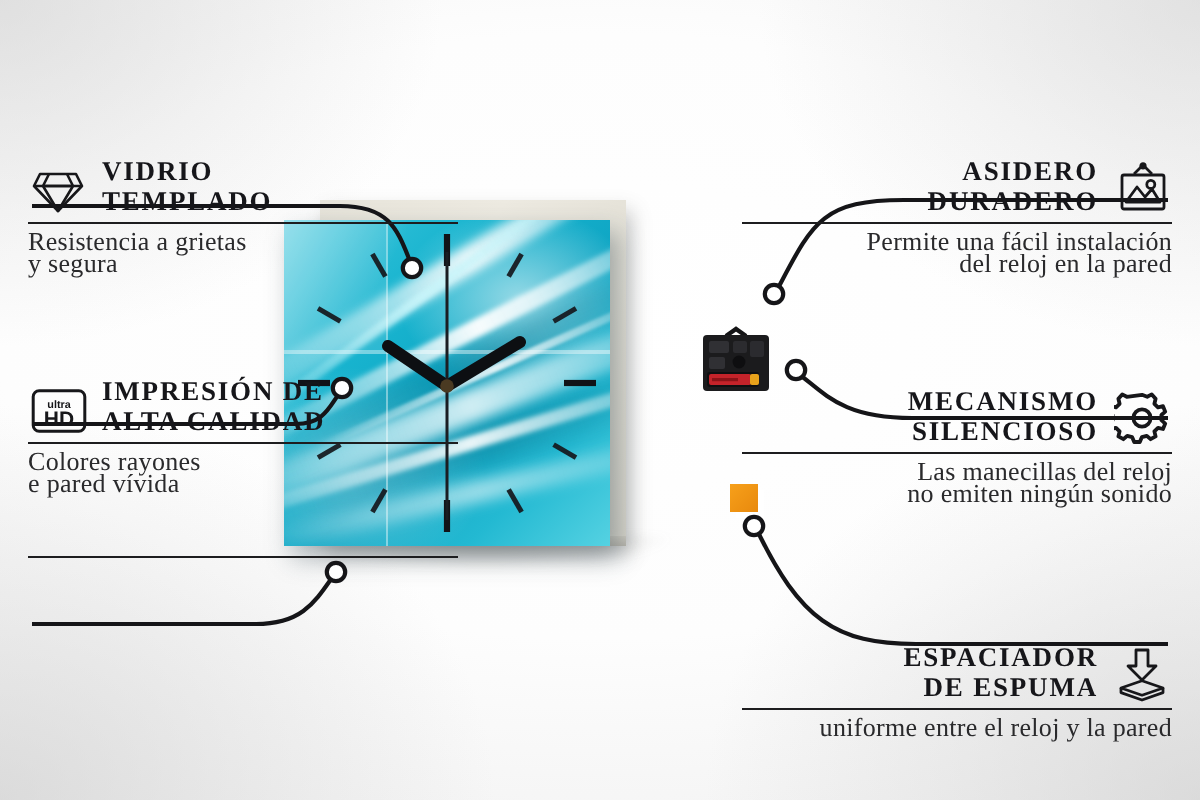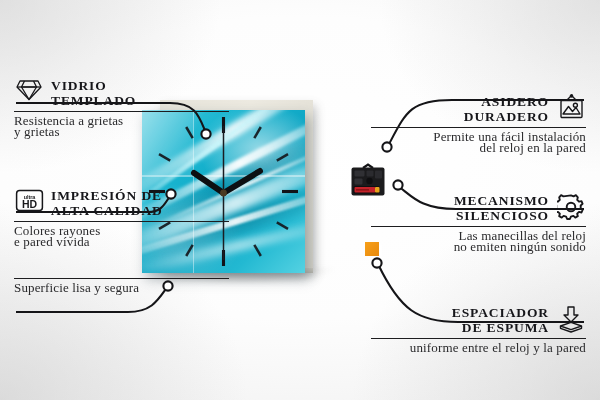--- a/index.html
+++ b/index.html
@@ -35,30 +35,30 @@
   }
   .feat.left .ttl{text-align:left;}
   .feat.right .ttl{text-align:right;}
   .rule{height:0;border-top:1.4px solid #1d1d1f;margin:3px 0 3px 0;}
   .desc{
     font-family:"Liberation Serif",serif;
     font-size:13px;line-height:11.4px;color:#2a2a2c;letter-spacing:.15px;
   }
   .feat.left .desc{text-align:left;}
   .feat.right .desc{text-align:right;font-family:Liberation Serif, serif;}
-  .ico{width:30px;height:30px;flex:0 0 30px;display:flex;align-items:flex-start;justify-content:center;}
+  .ico{width:30px;height:30px;flex:0 0 30px;display:flex;align-items:flex-end;justify-content:center;}
   .ico svg{display:block;}
 
   
   #f-vidrio   {left:14px;  top:50px;}
   #f-impresion{left:14px;  top:160px;}
   #f-bordes   {left:14px;  top:275px;}
-  #f-asidero  {left:371px; top:66px;}
+  #f-asidero  {left:371px; top:50px;}
   #f-mecanismo{left:371px; top:165px;}
-  #f-espaciador{left:371px;top:277px;}
+  #f-espaciador{left:371px;top:293px;}
 
   
   #panel{
     position:absolute;left:160px;top:100px;width:153px;height:172px;
     background:linear-gradient(118deg,#e7e4da 0%,#edeae1 38%,#e3e0d6 72%,#d9d6cc 100%);
     box-shadow:3px 5px 9px rgba(90,90,85,.30);
   }
   #panel-edge{
     position:absolute;left:160px;top:268px;width:153px;height:5px;
     background:linear-gradient(180deg,#cfccc2,#b9b6ad);
@@ -235,21 +235,21 @@
           </g>
         </svg>
       </span>
       <div>
         <div class="ttl">VIDRIO</div>
         <div class="ttl">TEMPLADO</div>
       </div>
     </div>
     <div class="rule"></div>
     <div class="desc">Resistencia a grietas</div>
-    <div class="desc">y grietas</div>
+    <div class="desc">y segura</div>
   </div>
 
   <div class="feat left" id="f-impresion">
     <div class="row">
       <span class="ico">
         <svg width="29" height="25" viewBox="0 0 29 25">
           <rect x="1.6" y="2.4" width="25.8" height="20.2" rx="3" fill="none" stroke="#17171a" stroke-width="1.5"></rect>
           <text x="14.5" y="11" text-anchor="middle" font-family="Liberation Sans, sans-serif" font-size="5.4" font-weight="bold" fill="#17171a">ultra</text>
           <text x="14.5" y="20.2" text-anchor="middle" font-family="Liberation Sans, sans-serif" font-size="10.5" font-weight="bold" fill="#17171a">HD</text>
         </svg>
@@ -259,21 +259,20 @@
         <div class="ttl">ALTA CALIDAD</div>
       </div>
     </div>
     <div class="rule"></div>
     <div class="desc">Colores rayones</div>
     <div class="desc">e pared vívida</div>
   </div>
 
   <div class="feat left" id="f-bordes">
     <div class="rule"></div>
-    <div class="desc">Superficie lisa y segura</div>
     <div class="desc"></div>
   </div>
 
   <div class="feat right" id="f-asidero">
     <div class="row">
       <div>
         <div class="ttl">ASIDERO</div>
         <div class="ttl">DURADERO</div>
       </div>
       <span class="ico">

